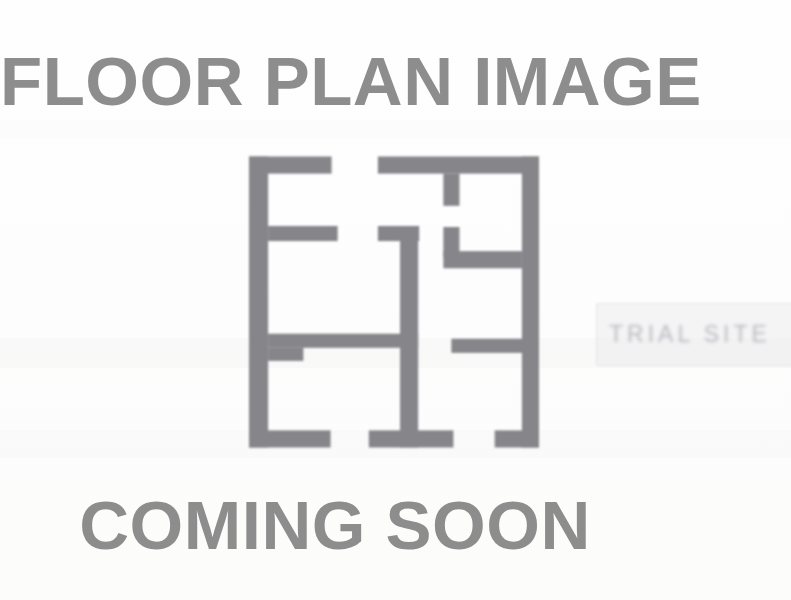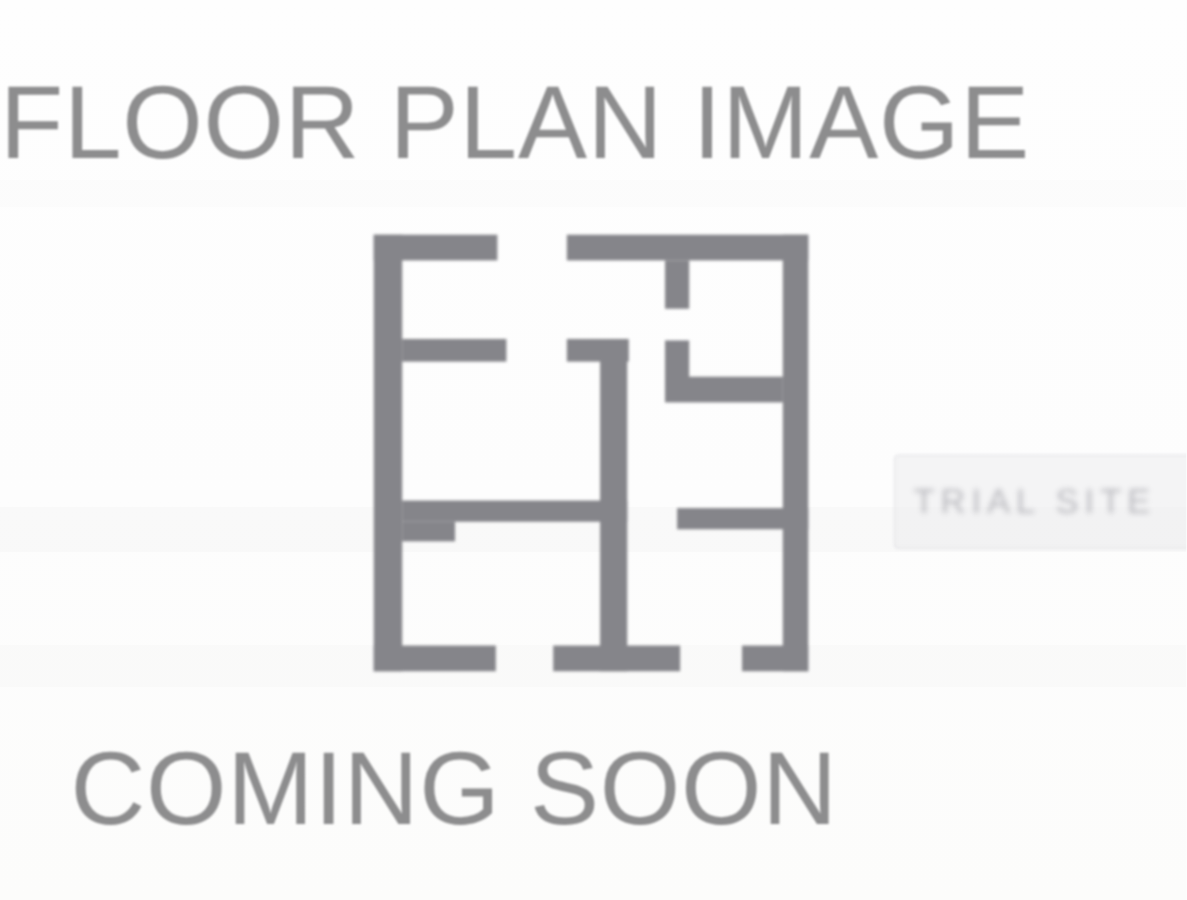--- a/index.html
+++ b/index.html
@@ -26,31 +26,31 @@
     pointer-events: none;
   }
   .band-1 { top: 338px; height: 30px; background: rgba(140,140,148,0.035); }
   .band-2 { top: 430px; height: 28px; background: rgba(140,140,148,0.025); }
   .band-3 { top: 120px; height: 18px; background: rgba(140,140,148,0.015); }
 
   .headline {
     position: absolute;
     left: 0;
     width: 670px;
-    text-align: left;
+    text-align: center;
     color: #8d8d8e;
     font-size: 69px;
-    font-weight: 400;
+    font-weight: 700;
     letter-spacing: 0.5px;
     white-space: nowrap;
     filter: blur(0.6px);
     line-height: 1;
   }
   .headline.title { top: 47px; }
-  .headline.subtitle { top: 491px; margin-left: 47px; }
+  .headline.subtitle { top: 491px; }
 
   .floorplan {
     position: absolute;
     left: 249px;
     top: 156px;
     filter: blur(0.9px);
   }
 
   .watermark-box {
     position: absolute;

